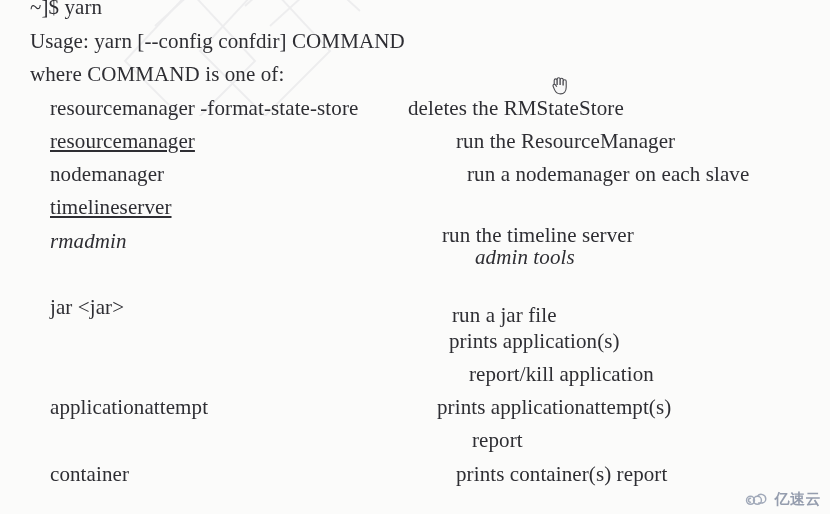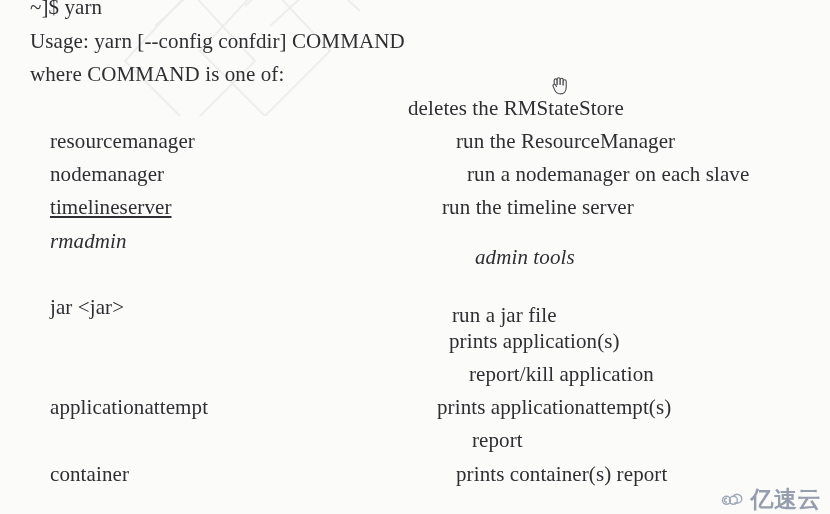--- a/index.html
+++ b/index.html
@@ -94,21 +94,21 @@
     gap: 5px;
     opacity: 0.92;
   }
   .site-watermark .wm-icon {
     display: block;
     width: 26px;
     height: 18px;
   }
   .site-watermark .wm-text {
     font-family: "DejaVu Sans", "Liberation Sans", sans-serif;
-    font-size: 23px;
+    font-size: 15px;
     font-weight: bold;
     color: #8d96a8;
     letter-spacing: 0.5px;
     line-height: 18px;
   }
 </style>
 </head>
 <body>
 
 <div id="screen">
@@ -131,36 +131,37 @@
 
     <div class="line" style="top:28px;">
       <span class="hdr" style="left:18px;">Usage: yarn [--config confdir] COMMAND</span>
     </div>
 
     <div class="line" style="top:61px;padding-left:35px;">
       <span class="hdr" style="left:18px;">where COMMAND is one of:</span>
     </div>
 
     <div class="line" style="top:95px;">
+      <span class="cmd" style="left:38px;">resourcemanager -format-state-store</span>
       <span class="desc" style="left:396px;">deletes the RMStateStore</span>
     </div>
 
     <div class="line" style="top:128px;">
-      <span class="cmd" style="left:38px;">resourcemanager</span>
+      <span class="cmd" style="left:38px;text-decoration:underline;">resourcemanager</span>
       <span class="desc" style="left:444px;">run the ResourceManager</span>
     </div>
 
     <div class="line" style="top:161px;">
       <span class="cmd" style="left:38px;">nodemanager</span>
       <span class="desc" style="left:455px;">run a nodemanager on each slave</span>
     </div>
 
     <div class="line" style="top:194px;">
       <span class="cmd" style="left:38px;text-decoration:underline;">timelineserver</span>
-      <span class="desc" style="left:430px;">run the timeline server</span>
+      <span class="desc" style="left:430px;margin-top:28px;">run the timeline server</span>
     </div>
 
     <div class="line" style="top:228px;font-style:italic;">
       <span class="cmd" style="left:38px;">rmadmin</span>
       <span class="desc" style="left:463px;margin-top:16px;">admin tools</span>
     </div>
 
 
     <div class="line" style="top:294px;">
       <span class="cmd" style="left:38px;">jar &lt;jar&gt;</span>

